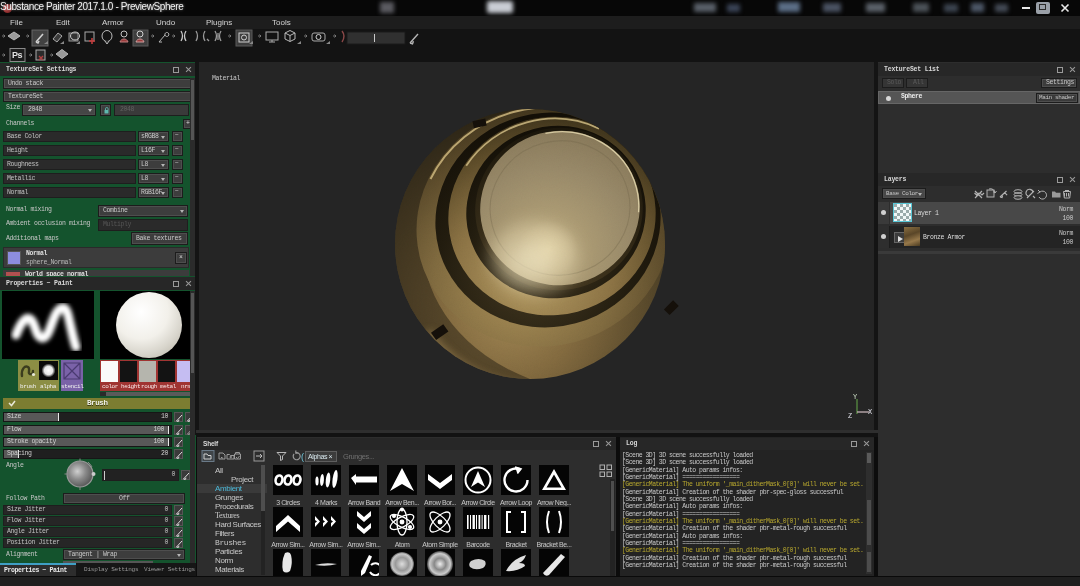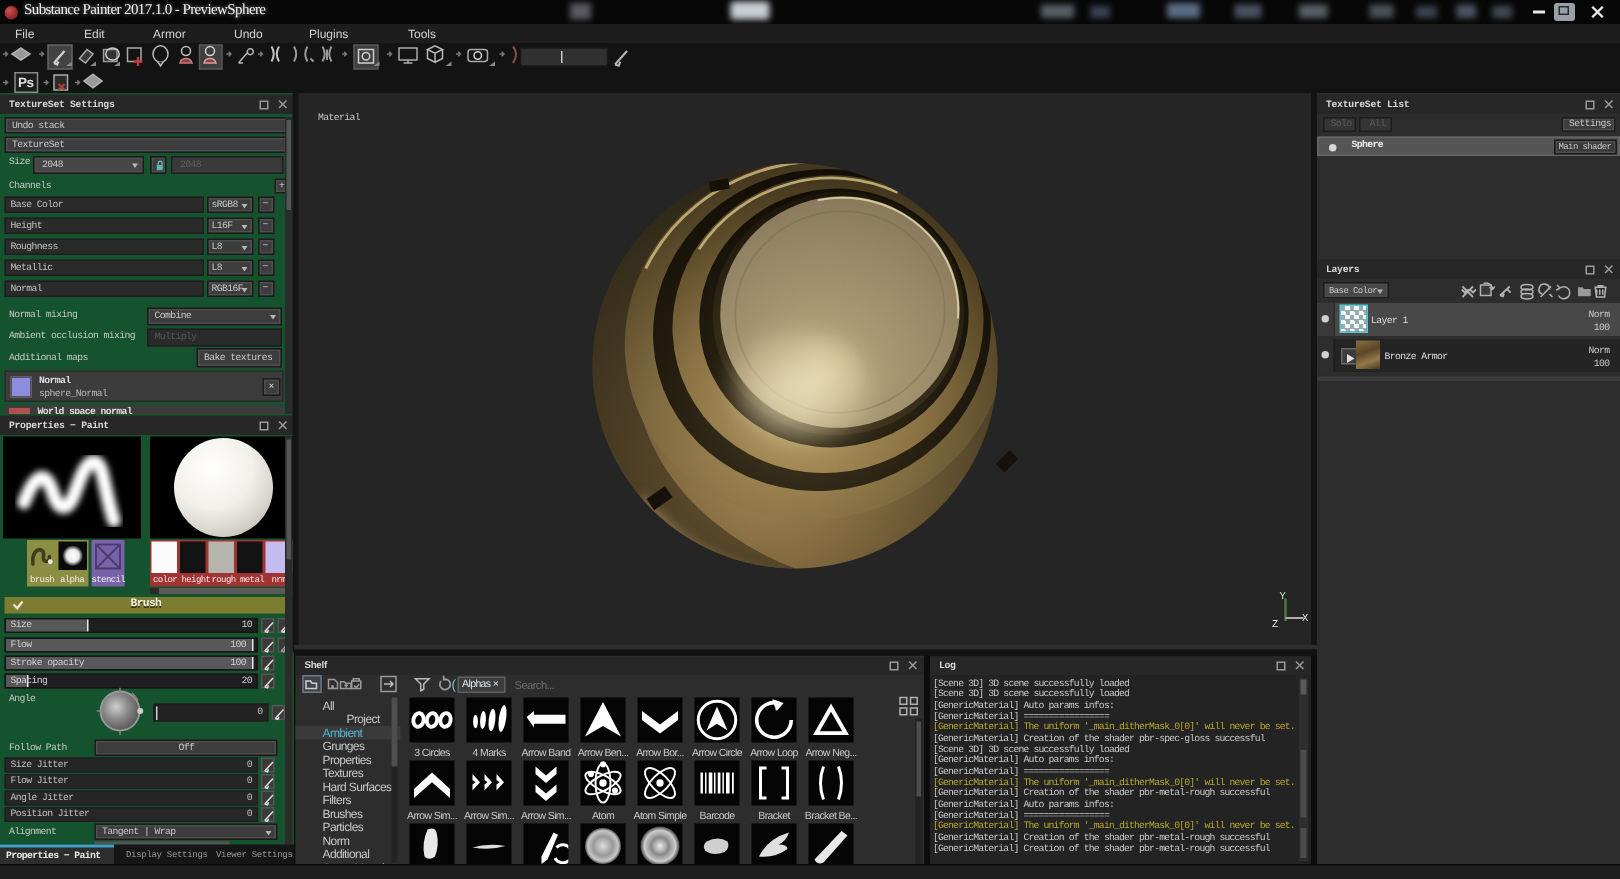--- a/index.html
+++ b/index.html
@@ -33,21 +33,21 @@
 .dd{position:absolute;background:#3d3d3d;border:1px solid #1c1c1c;box-shadow:inset 0 0 0 1px #4e4e4e;color:#c8c8c8;font-size:6.5px;}
 .dd:after{content:"";position:absolute;right:3px;top:50%;margin-top:-1px;border:2.5px solid transparent;border-top:3px solid #b5b5b5;}
 .penbox{position:absolute;width:9px;height:10px;background:#3a3a3a;border:1px solid #555;}
 .penbox svg{display:block;}
 </style></head>
 <body>
 <div id="stage">
 
 <div id="titlebar" class="abs">
  <div class="abs" style="left:3px;top:4px;width:9px;height:9px;border-radius:50%;background:radial-gradient(circle at 35% 35%,#d05050,#6a1515);"></div>
- <div class="abs" style="left:16px;top:1px;color:#f0f0f0;text-shadow:0 0 3px #888;font-family:Liberation Serif, serif;">Substance Painter 2017.1.0 - PreviewSphere</div>
+ <div class="abs" style="left:0;top:1px;color:#f0f0f0;text-shadow:0 0 3px #888;">Substance Painter 2017.1.0 - PreviewSphere</div>
  <div class="abs" style="left:380px;top:2px;width:14px;height:11px;background:#5a5a60;filter:blur(2px);"></div>
  <div class="abs" style="left:487px;top:1px;width:26px;height:12px;background:#c9cdd4;filter:blur(2px);border-radius:2px;"></div>
  <div class="abs" style="left:694px;top:3px;width:22px;height:9px;background:#585f68;filter:blur(2px);"></div>
  <div class="abs" style="left:727px;top:4px;width:13px;height:8px;background:#3a4356;filter:blur(2px);"></div>
  <div class="abs" style="left:778px;top:2px;width:22px;height:10px;background:#5b6d86;filter:blur(2px);"></div>
  <div class="abs" style="left:823px;top:3px;width:18px;height:9px;background:#4a5262;filter:blur(2px);"></div>
  <div class="abs" style="left:866px;top:3px;width:19px;height:9px;background:#5a6068;filter:blur(2px);"></div>
  <div class="abs" style="left:913px;top:3px;width:16px;height:9px;background:#4c5258;filter:blur(2px);"></div>
  <div class="abs" style="left:944px;top:4px;width:14px;height:8px;background:#3c4450;filter:blur(2px);"></div>
  <div class="abs" style="left:971px;top:3px;width:13px;height:9px;background:#4c5666;filter:blur(2px);"></div>
@@ -574,36 +574,36 @@
    <rect x="57" y="1" width="10" height="10"></rect>
    <path d="M59 6 h6 m-2 -2 l2 2 l-2 2" stroke="#bbb"></path>
   </g>
   <path d="M80 2.5 h9 l-3.5 3.5 v3.5 l-2 1 v-4.5 z" fill="none" stroke="#b8b8b8"></path>
   <path d="M97 4 a3.5 3.5 0 1 0 2 -1.2 m-.2 -2.3 v2.6 h2.6" stroke="#9a9a9a" fill="none" stroke-width="1.2"></path>
   <text x="104" y="9.5" fill="#6ec6dc" font-size="9" font-family="Liberation Sans">(</text>
  </svg>
  <div class="abs" style="left:108px;top:14px;width:32px;height:11px;background:#3c3c3c;border:1px solid #5f5f5f;color:#d8e8ee;font-size:7px;font-family:'Liberation Sans',sans-serif;">
         <span style="position:absolute;left:2px;top:1px;">Alphas ×</span>
       </div>
- <div class="abs" style="left:146px;top:15px;color:#6f6f6f;font-size:7.5px;font-family:'Liberation Sans',sans-serif;">Search...</div>
+ <div class="abs" style="left:146px;top:15px;color:#6f6f6f;font-size:7.5px;font-family:'Liberation Sans',sans-serif;">Grunges...</div>
 
  <div class="abs" style="left:0;top:26px;width:70px;height:144px;background:#2d2d2d;color:#c8c8c8;font-size:8px;">
   <div class="abs" style="left:18px;top:3px;">All</div>
   <div class="abs" style="left:18px;top:12px;padding-left:16px;">Project</div>
   <div class="abs" style="left:0px;top:21px;width:70px;height:9px;background:#3a3a3a;"></div>
   <div class="abs" style="left:18px;top:21px;color:#4cb8d8;">Ambient</div>
   <div class="abs" style="left:18px;top:30px;">Grunges</div>
-  <div class="abs" style="left:18px;top:39px;">Properties</div>
-  <div class="abs" style="left:18px;top:48px;">Textures</div>
+  <div class="abs" style="left:18px;top:39px;">Procedurals</div>
+  <div class="abs" style="left:18px;top:48px;font-family:Liberation Serif, serif;">Textures</div>
   <div class="abs" style="left:18px;top:57px;">Hard Surfaces</div>
   <div class="abs" style="left:18px;top:66px;">Filters</div>
-  <div class="abs" style="left:18px;top:75px;">Brushes</div>
+  <div class="abs" style="left:18px;top:75px;font-family:Liberation Mono, monospace;">Brushes</div>
   <div class="abs" style="left:18px;top:84px;">Particles</div>
   <div class="abs" style="left:18px;top:93px;">Norm</div>
-  <div class="abs" style="left:18px;top:102px;">Additional</div>
+  <div class="abs" style="left:18px;top:102px;">Materials</div>
   <div class="abs" style="left:18px;top:111px;">Smart Materi</div>
   <div class="abs" style="left:64px;top:2px;width:4px;height:110px;background:#232323;">
           <div class="abs" style="left:0;top:0;width:4px;height:46px;background:#4e4e4e;"></div>
         </div>
  </div>
 
  <svg width="14" height="14" style="position:absolute;left:402px;top:27px;">
         <g fill="none" stroke="#b0b0b0">
           <rect x="1" y="1" width="4.5" height="4.5"></rect>
           <rect x="8" y="1" width="4.5" height="4.5"></rect>

